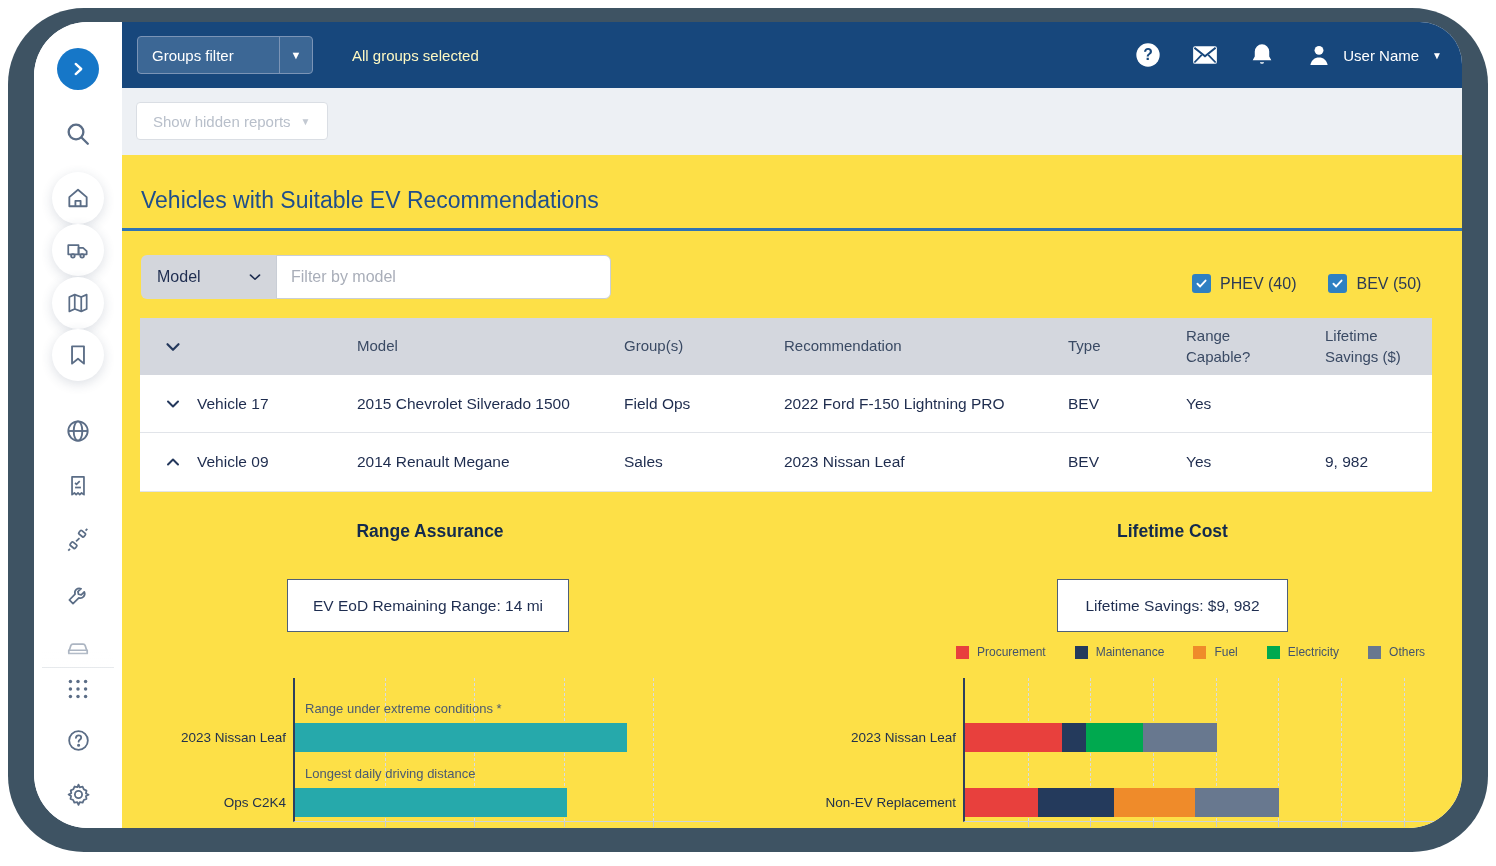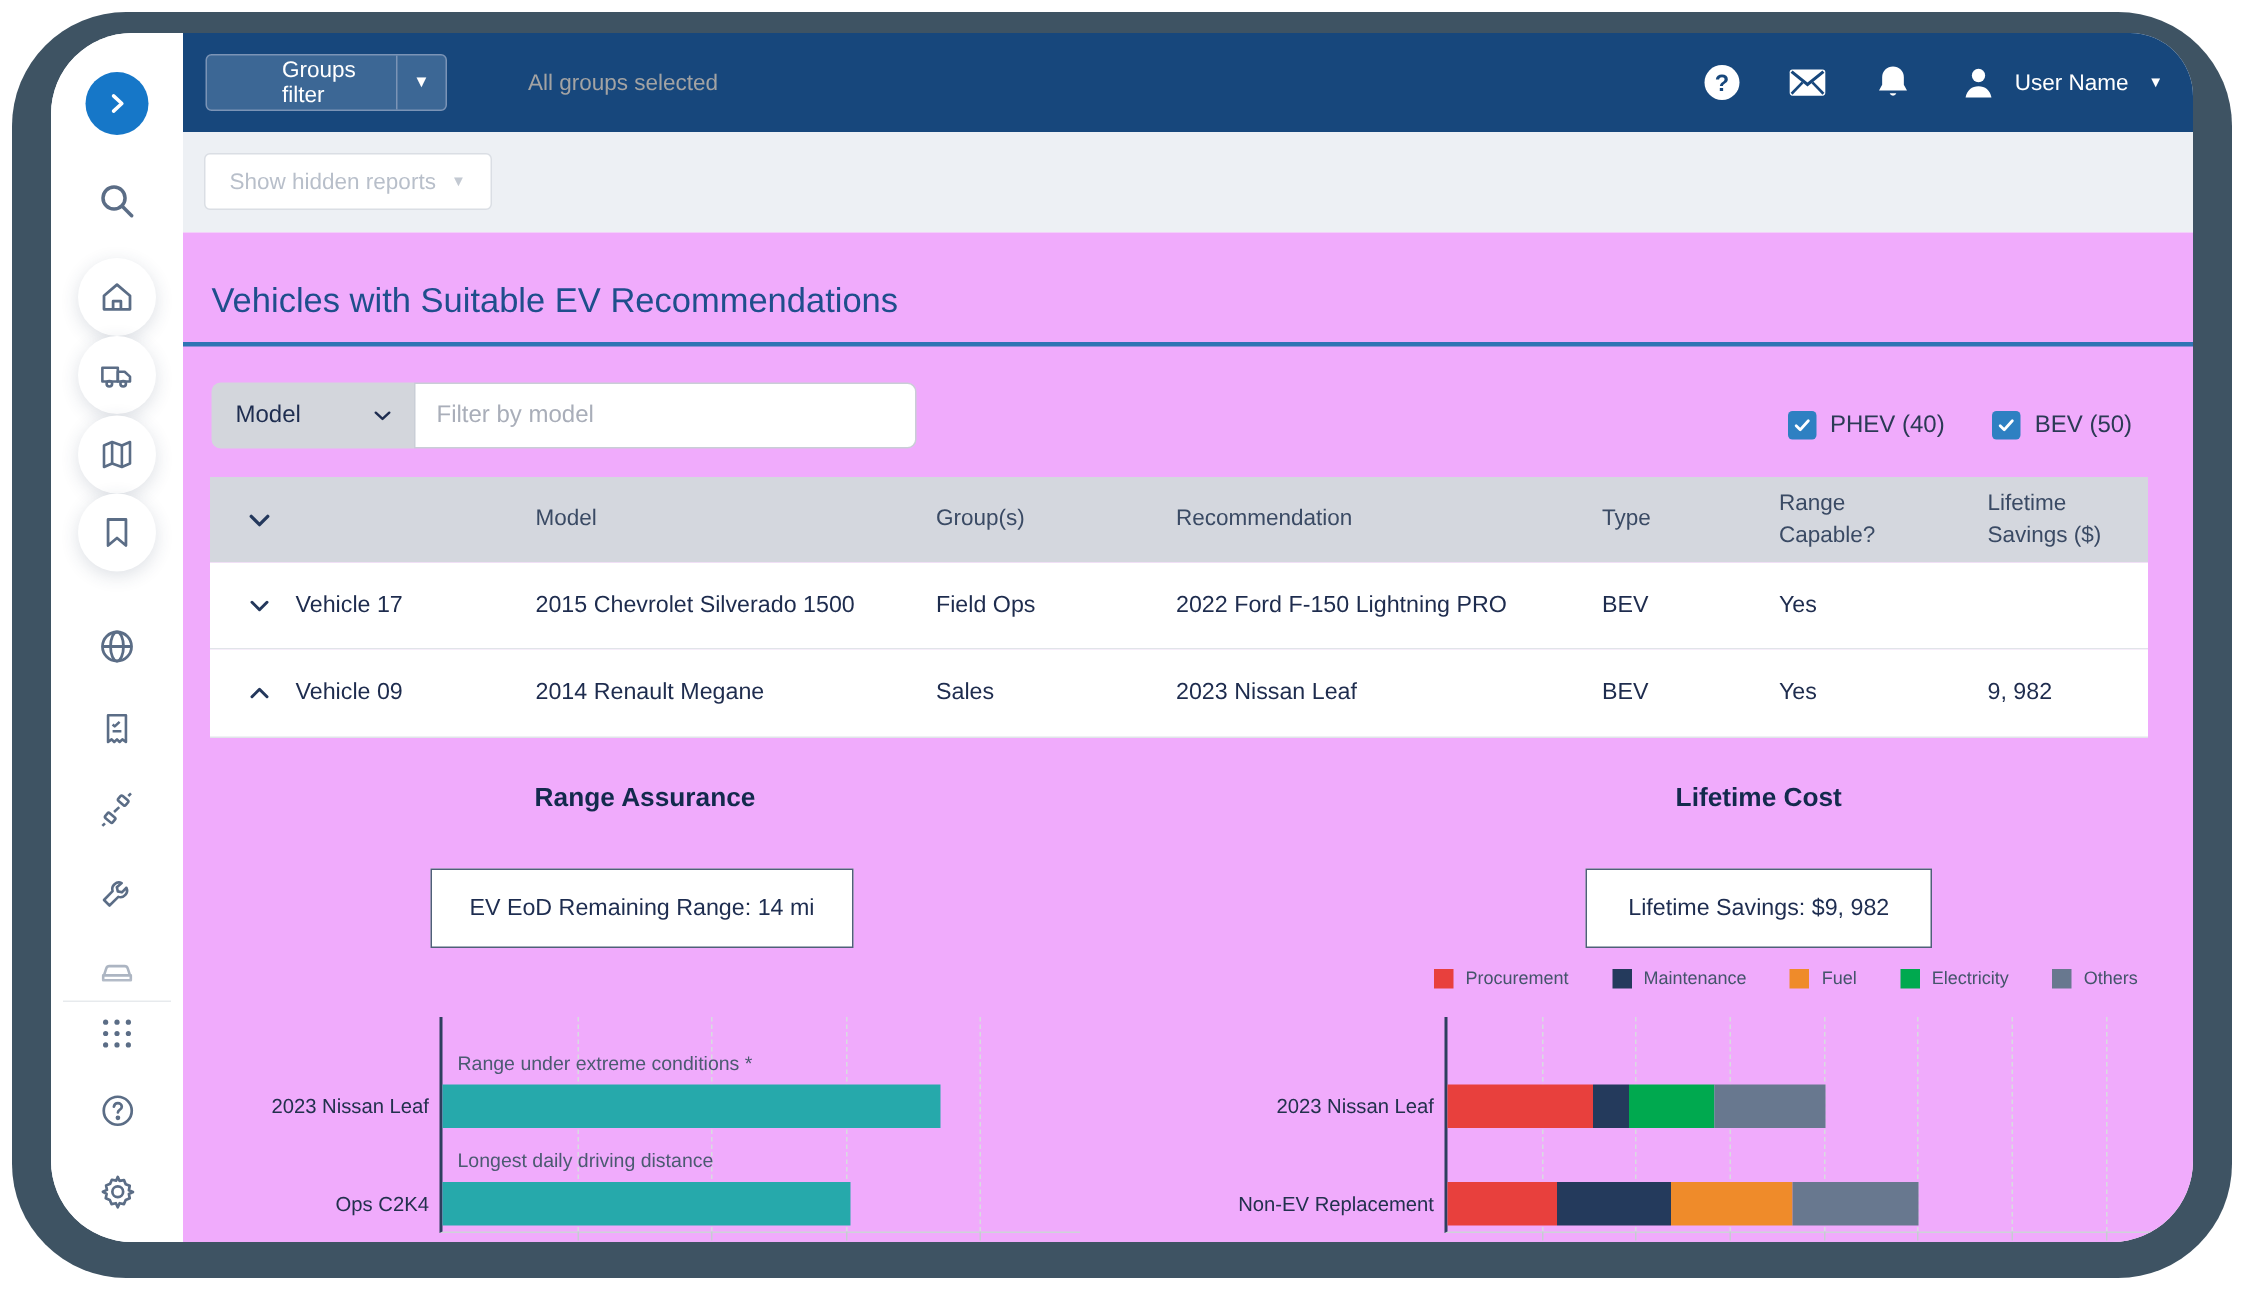--- a/index.html
+++ b/index.html
@@ -26,44 +26,44 @@
   .sb-chip {
     position:absolute; left:50%; transform:translateX(-50%); width:52px; height:52px; border-radius:50%;
     background:#fff; box-shadow:0 3px 12px rgba(45,65,95,.16);
     display:flex; align-items:center; justify-content:center; cursor:pointer;
   }
   .sb-fade { position:absolute; left:8px; width:72px; height:16px; top:630px;
     background:linear-gradient(rgba(255,255,255,0), rgba(255,255,255,.9)); border-bottom:1px solid rgba(60,80,110,.12); }
   
   .topbar { position:absolute; left:88px; top:0; width:1340px; height:66px; background:#17477c; }
   .groups-filter {
-    position:absolute; left:15px; top:14px; width:161px; height:38px;
+    position:absolute; left:15px; top:14px; width:176px; height:38px;
     background:#3c6795; border:1px solid #7b94b6; border-radius:4px;
-    display:flex; align-items:center; color:#fff; font-size:15px; cursor:pointer;padding-left:36px;
+    display:flex; align-items:center; color:#fff; font-size:15px; cursor:pointer;
   }
   .gf-label { padding-left:14px; flex:1; }
   .gf-div { width:1px; height:100%; background:#7b94b6; }
   .gf-caret { width:32px; text-align:center; font-size:11px; color:#fff; }
   .groups-status { position:absolute; left:230px; top:0; height:66px; display:flex; align-items:center;
-    color:#a3a3a3; font-size:15px; font-weight:500; }
+    color:#fef9c3; font-size:15px; font-weight:500; }
   .topbar-right { position:absolute; right:20px; top:0; height:66px; display:flex; align-items:center; gap:27px; }
   .tb-icon { width:30px; height:30px; display:flex; align-items:center; justify-content:center; cursor:pointer; }
   .user-group { display:flex; align-items:center; gap:9px; cursor:pointer; }
   .user-name { color:#fff; font-size:15px; }
   .user-caret { color:#fff; font-size:10px; padding-left:4px; }
   
   .secondary { position:absolute; left:88px; top:66px; width:1340px; height:67px; background:#edf0f4; }
   .hidden-reports {
     position:absolute; left:14px; top:14px; height:38px; padding:0 16px;
     background:#fff; border:1px solid #dadee4; border-radius:4px;
     color:#b8bfca; font-size:15px; font-family:inherit; display:flex; align-items:center; gap:10px; cursor:default;
   }
   .hr-caret { font-size:10px; color:#c3c9d2; }
   
-  .content { position:absolute; left:88px; top:133px; width:1340px; height:673px; background:#f0abfc; }
+  .content { position:absolute; left:88px; top:133px; width:1340px; height:673px; background:#fde047; }
   .page-title { position:absolute; left:19px; top:32px; font-size:23px; font-weight:400; color:#1f4e8c; }
   .title-divider { position:absolute; left:0; top:73px; width:100%; height:3px; background:#2f74b4; }
   
   .model-select {
     position:absolute; left:19px; top:100px; width:135px; height:44px; background:#d3d6dc;
     border-radius:6px 0 0 6px; display:flex; align-items:center; justify-content:space-between;
     padding:0 12px 0 16px; cursor:pointer;
   }
   .model-select span { font-size:16px; color:#1e2d50; }
   .model-input {

